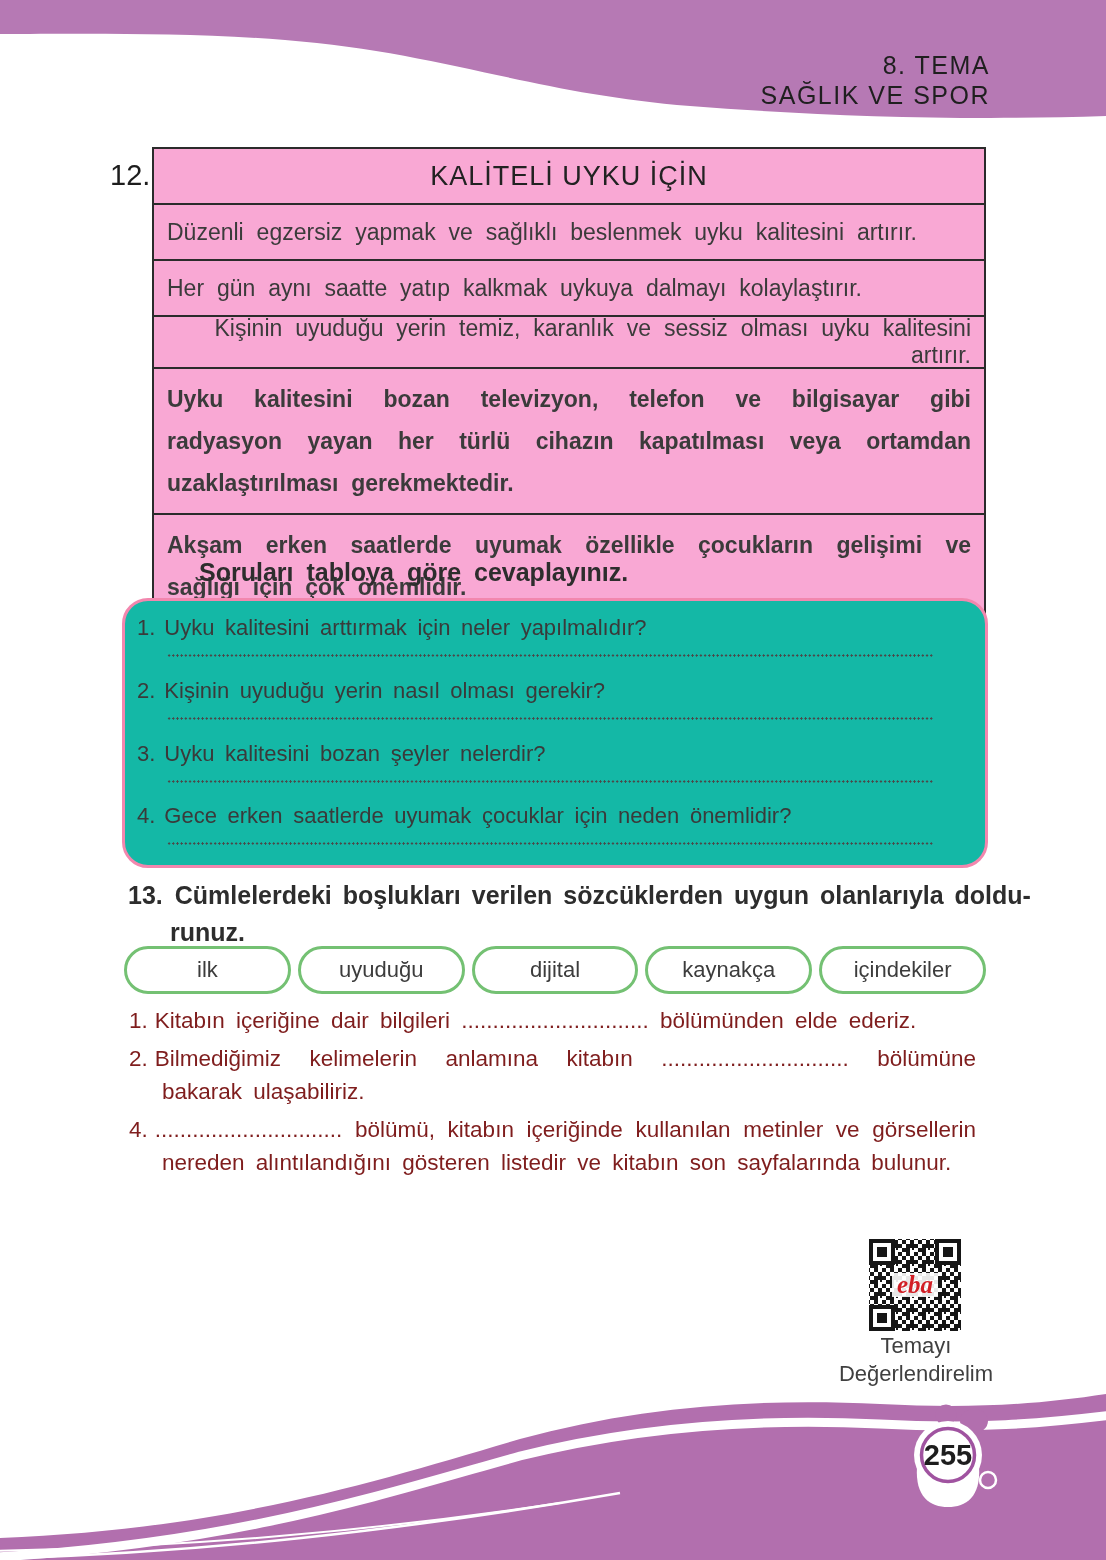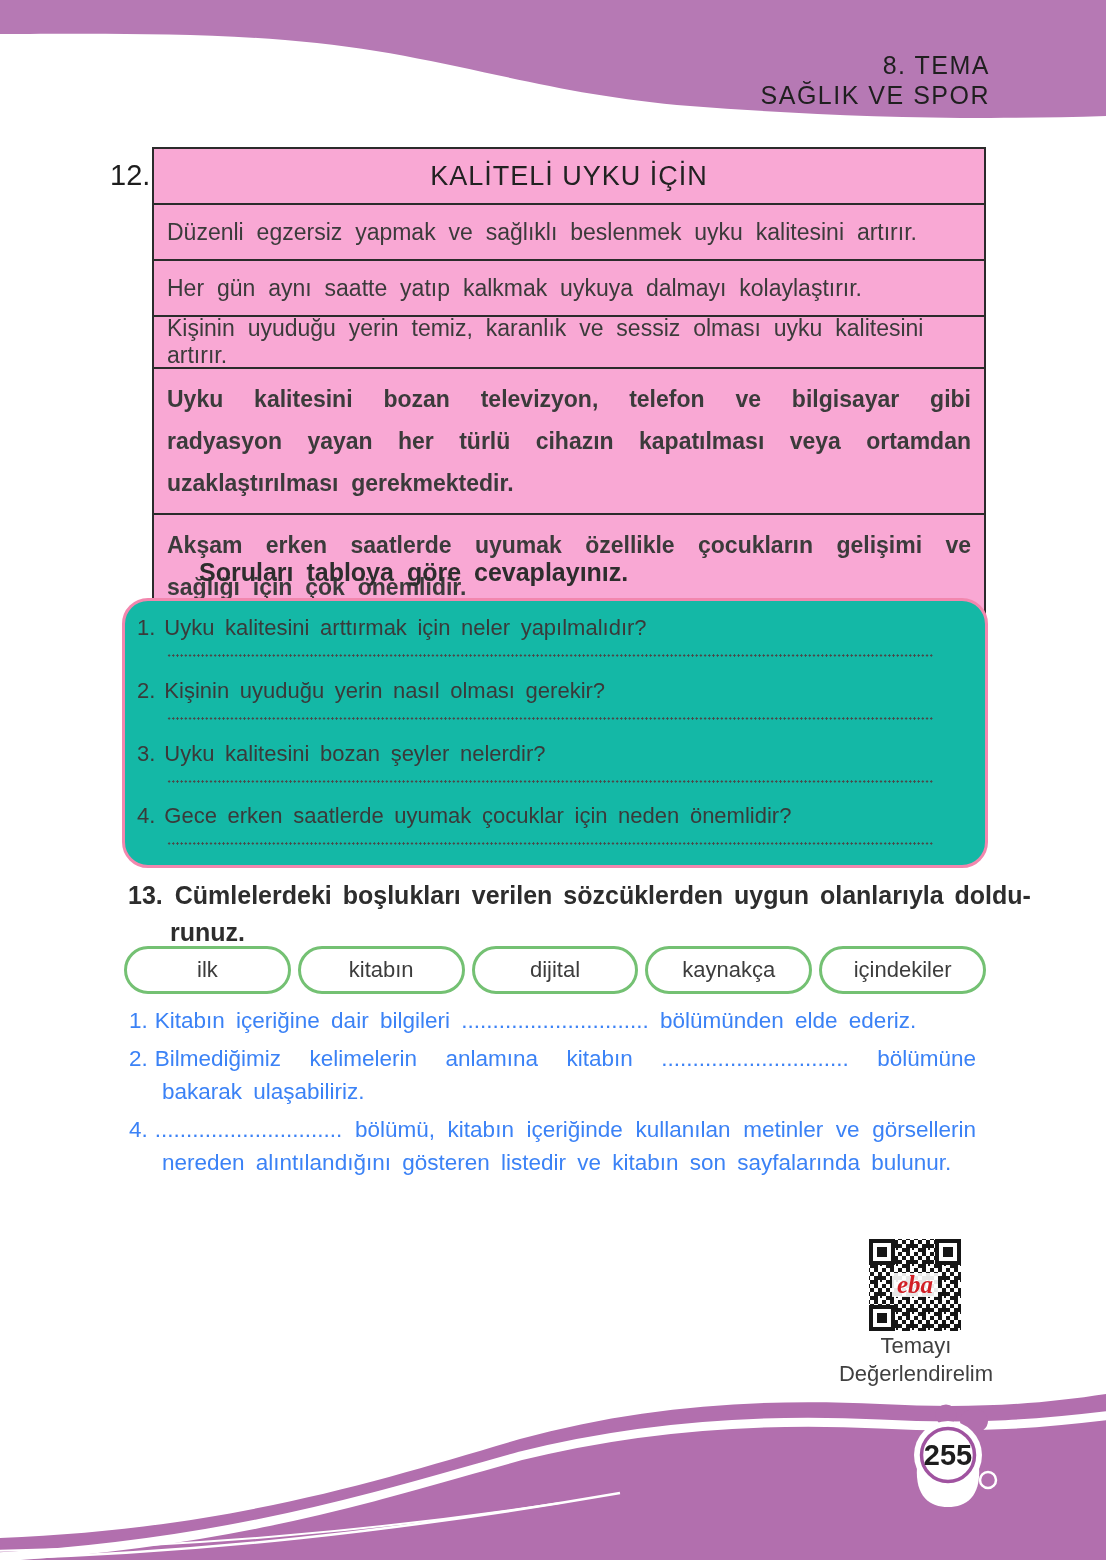--- a/index.html
+++ b/index.html
@@ -14,21 +14,21 @@
   .hdr-svg { position:absolute; left:0; top:0; }
   .hdr-text { position:absolute; top:50px; right:116px; text-align:right; color:#1f1f1f; }
   .hdr-text .l { font-size:25px; letter-spacing:1.5px; line-height:30px; }
 
   
   .q12-num { position:absolute; left:110px; top:159px; font-size:29px; color:#1d1d1d; }
   .sleep-table { position:absolute; left:152px; top:147px; width:834px; border:2.5px solid #2b2b2b; background:#f9a8d4; }
   .t-title { height:54px; display:flex; align-items:center; justify-content:center; font-size:27px; letter-spacing:1px; color:#222; }
   .t-row { border-top:2.5px solid #2b2b2b; font-size:23px; color:#3b3b3b; padding:0 13px; word-spacing:6.5px; }
   .t-row.s { height:56px; display:flex; align-items:center; }
-  .t-row.s3 { height:52px; }
+  .t-row.s3 { height:52px;text-align:right; }
   .t-row.m { padding:9px 13px 9px; line-height:42px; text-align:justify;font-weight:bold; }
 
   .instr12 { position:absolute; left:155px; top:558px; font-size:25px; font-weight:bold; color:#2d2d2d; word-spacing:6px;margin-left:44px; }
 
   .pink-box { position:absolute; left:122px; top:598px; width:866px; height:270px; border:3px solid #f287ae; border-radius:26px; background:#14b8a6; }
   .qa { position:absolute; left:12px; right:14px; }
   .qa.qa1 { top:14px; } .qa.qa2 { top:77px; } .qa.qa3 { top:140px; } .qa.qa4 { top:202px; }
   .q-line { font-size:22px; color:#3a3a3a; word-spacing:4.5px; white-space:nowrap; }
   .q-line .qnum { margin-right:9px; }
   .dots {
@@ -40,21 +40,21 @@
   
   .q13-l1 { position:absolute; left:128px; top:881px; font-size:25px; font-weight:bold; color:#2d2d2d; word-spacing:4px; white-space:nowrap; }
   .q13-l1 .qnum13 { margin-right:12px; }
   .q13-l2 { position:absolute; left:170px; top:918px; font-size:25px; font-weight:bold; color:#2d2d2d; }
 
   .pills { position:absolute; left:124px; top:946px; width:862px; display:flex; gap:7px; }
   .pill { flex:1; height:48px; border:3px solid #74c173; border-radius:26px; background:#fff;
           display:flex; align-items:center; justify-content:center; font-size:22px; color:#3c3c3c; }
 
   .sent-list { position:absolute; left:129px; top:1004px; width:847px; }
-  .sent { font-size:22.5px; line-height:33.6px; color:#3b82f6; text-align:justify; word-spacing:5px;
+  .sent { font-size:22.5px; line-height:33.6px; color:#7f1d1d; text-align:justify; word-spacing:5px;
           padding-left:33px; text-indent:-33px; margin-bottom:4px; }
   .sent .snum { margin-right:7px; }
 
   
   .qr-wrap { position:absolute; left:866px; top:1236px; }
   .qr-caption { position:absolute; left:828px; top:1332px; width:176px; text-align:center;
                 font-size:22px; line-height:28px; color:#404040; }
 
   
   .ftr-svg { position:absolute; left:0; top:1385px; }
@@ -104,21 +104,21 @@
     </div>
   </div>
 
   <div class="q13-l1">
     <span class="qnum13">13.</span><span>Cümlelerdeki boşlukları verilen sözcüklerden uygun olanlarıyla doldu-</span>
   </div>
   <div class="q13-l2">runuz.</div>
 
   <div class="pills">
     <div class="pill">ilk</div>
-    <div class="pill">kitabın</div>
+    <div class="pill">uyuduğu</div>
     <div class="pill">dijital</div>
     <div class="pill">kaynakça</div>
     <div class="pill">içindekiler</div>
   </div>
 
   <div class="sent-list">
     <div class="sent"><span class="snum">1.</span><span>Kitabın içeriğine dair bilgileri .............................. bölümünden elde ederiz.</span></div>
     <div class="sent"><span class="snum">2.</span><span>Bilmediğimiz kelimelerin anlamına kitabın .............................. bölümüne bakarak ulaşabiliriz.</span></div>
     <div class="sent"><span class="snum">4.</span><span>.............................. bölümü, kitabın içeriğinde kullanılan metinler ve görsellerin nereden alıntılandığını gösteren listedir ve kitabın son sayfalarında bulunur.</span></div>
   </div>

